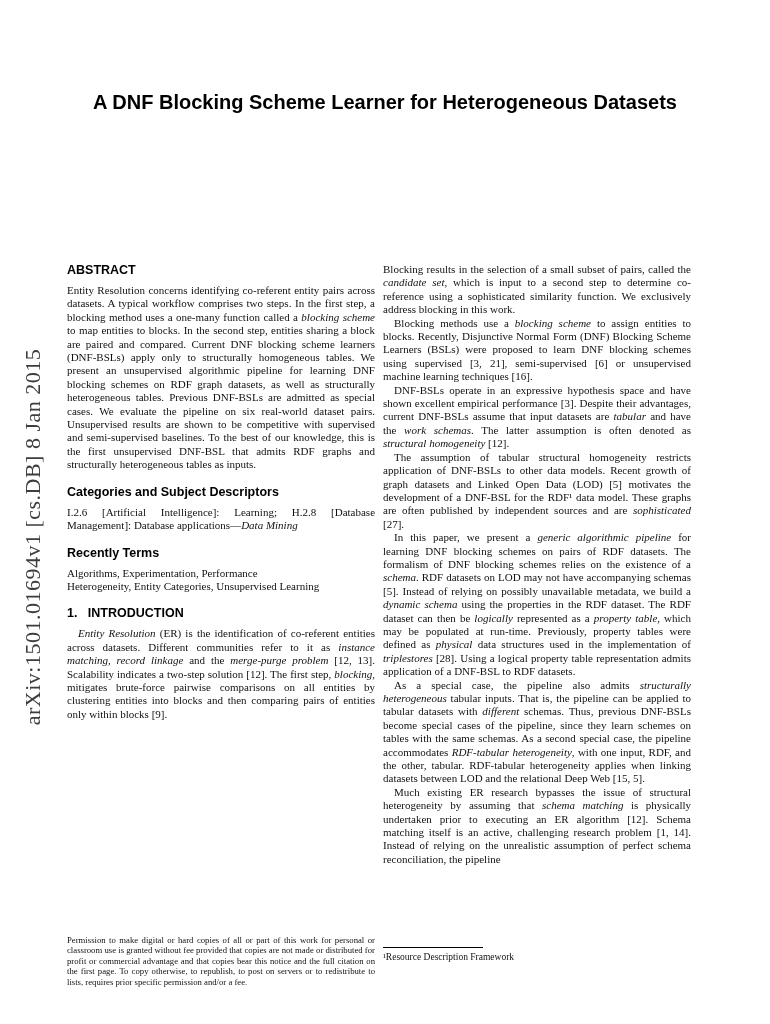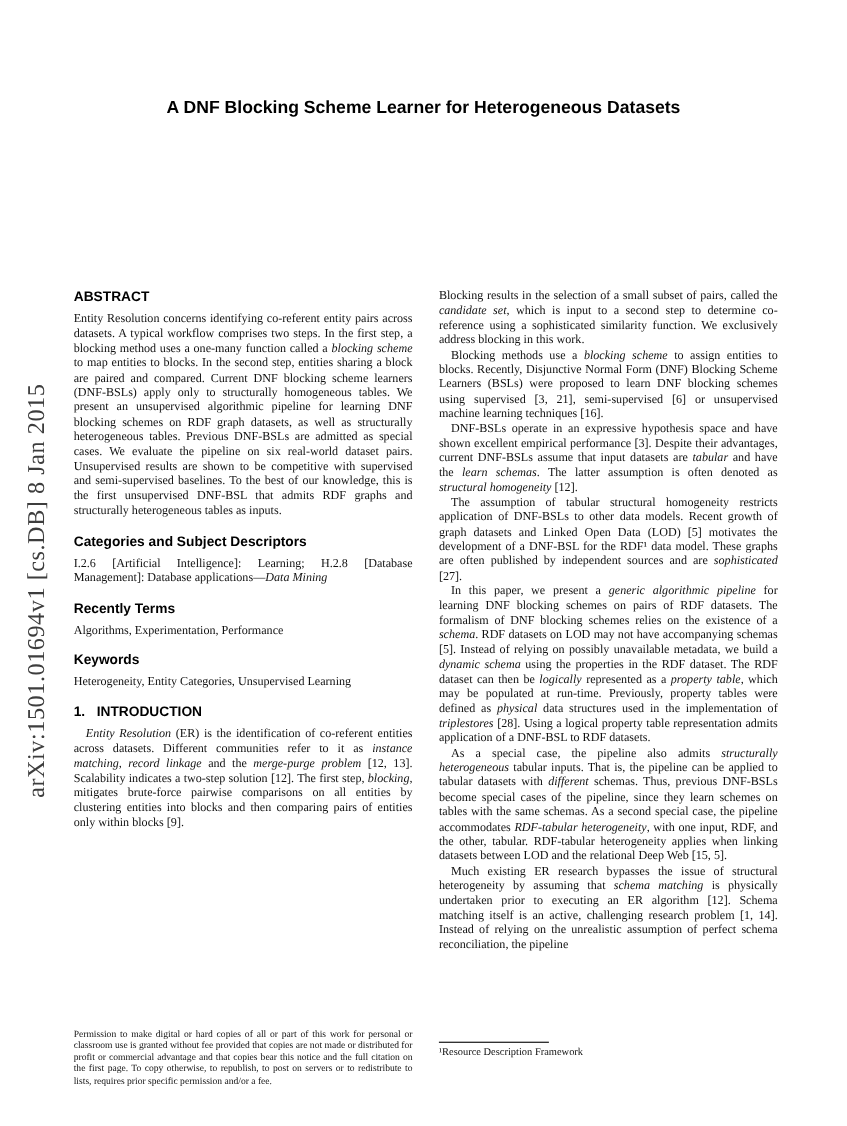--- a/index.html
+++ b/index.html
@@ -15,21 +15,21 @@
   }
 
   .paper-title {
     position: absolute;
     top: 88px;
     left: 85px;
     width: 600px;
     text-align: center;
     font-family: "Liberation Sans", sans-serif;
     font-weight: bold;
-    font-size: 16px;
+    font-size: 20px;
     line-height: 1.4;
     color: #000;
   }
 
   .arxiv-watermark {
     position: absolute;
     left: -227px;
     top: 524px;
     width: 520px;
     height: 26px;
@@ -42,21 +42,21 @@
     white-space: nowrap;
   }
 
   .columns {
     position: absolute;
     top: 263px;
     left: 67px;
     width: 640px;
     height: 724px;
     display: flex;
-    gap: 24px;
+    gap: 8px;
   }
 
   .col {
     width: 308px;
     display: flex;
     flex-direction: column;
   }
   .col-right { height: 700px; }
 
   .sec-heading {
@@ -115,35 +115,34 @@
     <div class="col col-left">
       <h2 class="sec-heading first">ABSTRACT</h2>
       <p class="body-par">Entity Resolution concerns identifying co-referent entity pairs across datasets. A typical workflow comprises two steps. In the first step, a blocking method uses a one-many function called a <i>blocking scheme</i> to map entities to blocks. In the second step, entities sharing a block are paired and compared. Current DNF blocking scheme learners (DNF-BSLs) apply only to structurally homogeneous tables. We present an unsupervised algorithmic pipeline for learning DNF blocking schemes on RDF graph datasets, as well as structurally heterogeneous tables. Previous DNF-BSLs are admitted as special cases. We evaluate the pipeline on six real-world dataset pairs. Unsupervised results are shown to be competitive with supervised and semi-supervised baselines. To the best of our knowledge, this is the first unsupervised DNF-BSL that admits RDF graphs and structurally heterogeneous tables as inputs.</p>
 
       <h2 class="sec-heading">Categories and Subject Descriptors</h2>
       <p class="body-par">I.2.6 [<b>Artificial Intelligence</b>]: Learning; H.2.8 [<b>Database Management</b>]: Database applications—<i>Data Mining</i></p>
 
       <h2 class="sec-heading">Recently Terms</h2>
       <p class="body-par">Algorithms, Experimentation, Performance</p>
 
-      <h2 class="sec-heading">Keywords</h2>
       <p class="body-par">Heterogeneity, Entity Categories, Unsupervised Learning</p>
 
       <h2 class="sec-heading">1.&nbsp;&nbsp;&nbsp;INTRODUCTION</h2>
       <p class="body-par indent"><i>Entity Resolution</i> (ER) is the identification of co-referent entities across datasets. Different communities refer to it as <i>instance matching</i>, <i>record linkage</i> and the <i>merge-purge problem</i> [12, 13]. Scalability indicates a two-step solution [12]. The first step, <i>blocking</i>, mitigates brute-force pairwise comparisons on all entities by clustering entities into blocks and then comparing pairs of entities only within blocks [9].</p>
 
       <div class="permission-block">
         <p class="perm">Permission to make digital or hard copies of all or part of this work for personal or classroom use is granted without fee provided that copies are not made or distributed for profit or commercial advantage and that copies bear this notice and the full citation on the first page. To copy otherwise, to republish, to post on servers or to redistribute to lists, requires prior specific permission and/or a fee.</p>
       </div>
     </div>
 
     <div class="col col-right">
       <p class="body-par">Blocking results in the selection of a small subset of pairs, called the <i>candidate set</i>, which is input to a second step to determine co-reference using a sophisticated similarity function. We exclusively address blocking in this work.</p>
       <p class="body-par indent">Blocking methods use a <i>blocking scheme</i> to assign entities to blocks. Recently, Disjunctive Normal Form (DNF) Blocking Scheme Learners (BSLs) were proposed to learn DNF blocking schemes using supervised [3, 21], semi-supervised [6] or unsupervised machine learning techniques [16].</p>
-      <p class="body-par indent">DNF-BSLs operate in an expressive hypothesis space and have shown excellent empirical performance [3].  Despite their advantages, current DNF-BSLs assume that input datasets are <i>tabular</i> and have the <i>learn schemas</i>. The latter assumption is often denoted as <i>structural homogeneity</i> [12].</p>
+      <p class="body-par indent">DNF-BSLs operate in an expressive hypothesis space and have shown excellent empirical performance [3].  Despite their advantages, current DNF-BSLs assume that input datasets are <i>tabular</i> and have the <i>work schemas</i>. The latter assumption is often denoted as <i>structural homogeneity</i> [12].</p>
       <p class="body-par indent">The assumption of tabular structural homogeneity restricts application of DNF-BSLs to other data models.  Recent growth of graph datasets and Linked Open Data (LOD) [5] motivates the development of a DNF-BSL for the RDF¹ data model. These graphs are often published by independent sources and are <i>sophisticated</i> [27].</p>
       <p class="body-par indent">In this paper, we present a <i>generic algorithmic pipeline</i> for learning DNF blocking schemes on pairs of RDF datasets. The formalism of DNF blocking schemes relies on the existence of a <i>schema</i>. RDF datasets on LOD may not have accompanying schemas [5]. Instead of relying on possibly unavailable metadata, we build a <i>dynamic schema</i> using the properties in the RDF dataset. The RDF dataset can then be <i>logically</i> represented as a <i>property table</i>, which may be populated at run-time. Previously, property tables were defined as <i>physical</i> data structures used in the implementation of <i>triplestores</i> [28]. Using a logical property table representation admits application of a DNF-BSL to RDF datasets.</p>
       <p class="body-par indent">As a special case, the pipeline also admits <i>structurally heterogeneous</i> tabular inputs. That is, the pipeline can be applied to tabular datasets with <i>different</i> schemas. Thus, previous DNF-BSLs become special cases of the pipeline, since they learn schemes on tables with the same schemas. As a second special case, the pipeline accommodates <i>RDF-tabular heterogeneity</i>, with one input, RDF, and the other, tabular. RDF-tabular heterogeneity applies when linking datasets between LOD and the relational Deep Web [15, 5].</p>
       <p class="body-par indent">Much existing ER research bypasses the issue of structural heterogeneity by assuming that <i>schema matching</i> is physically undertaken prior to executing an ER algorithm [12].  Schema matching itself is an active, challenging research problem [1, 14]. Instead of relying on the unrealistic assumption of perfect schema reconciliation, the pipeline</p>
 
       <div class="footnote-block">
         <div class="footnote-rule"></div>
         <p class="footnote-text">¹Resource Description Framework</p>
       </div>
     </div>

